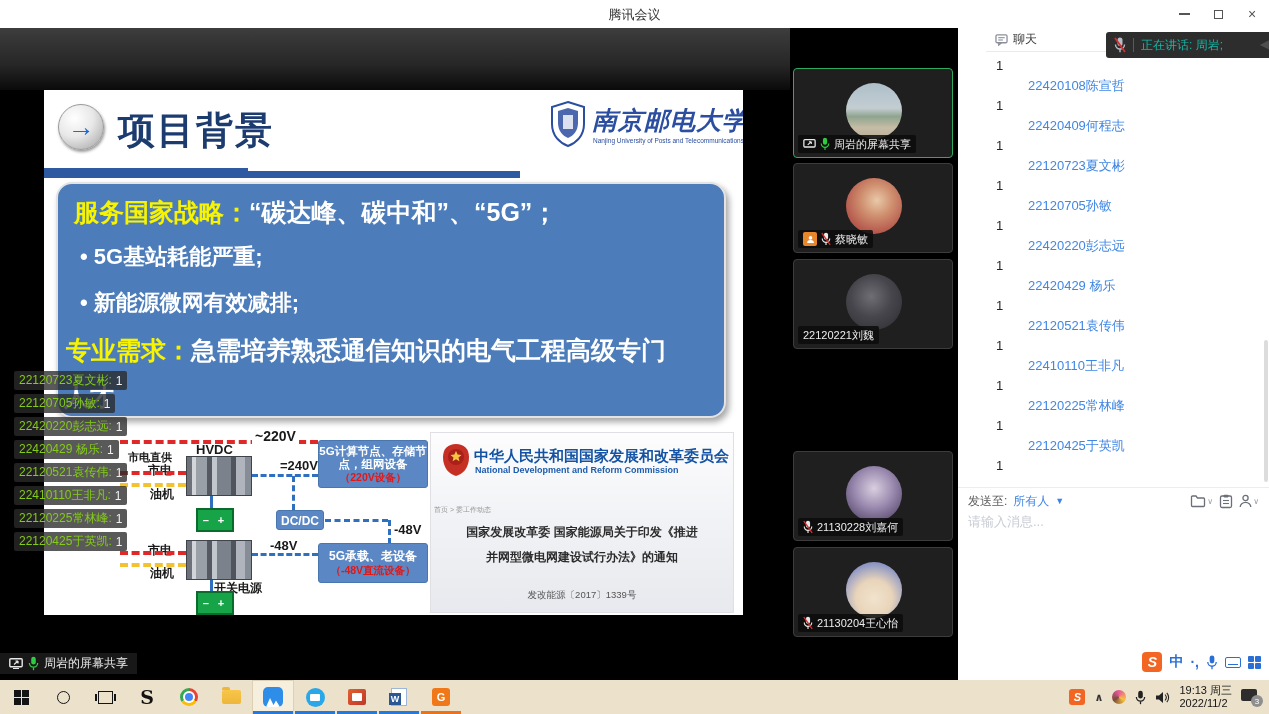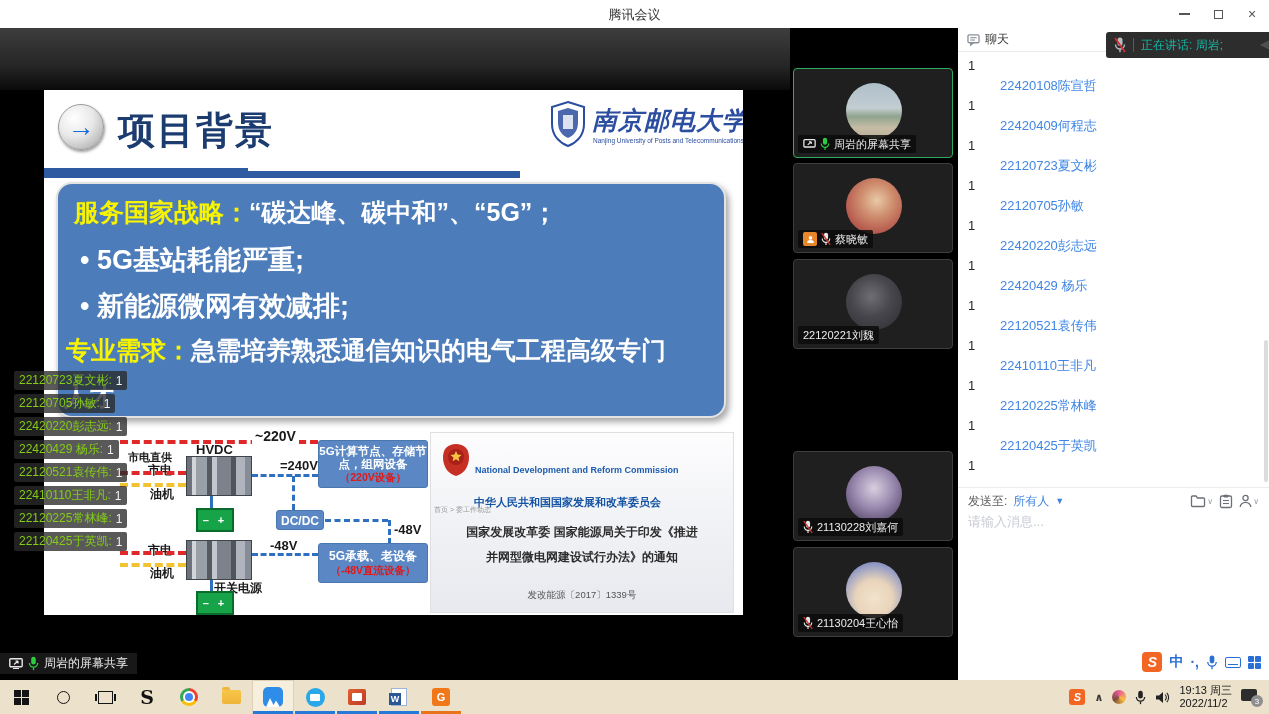--- a/index.html
+++ b/index.html
@@ -35,41 +35,41 @@
   #njupt-cn { position:absolute; left:548px; top:14px; width:150px; font-family:Liberation Mono, monospace;
     font-style:italic; font-weight:bold; font-size:25px; color:#2b4ea0; letter-spacing:1px; white-space:nowrap; }
   #njupt-en { position:absolute; left:549px; top:47px; font-size:6.5px; color:#2b4ea0; white-space:nowrap; }
   .hbar1 { position:absolute; left:0; top:78px; width:204px; height:10px; background:#2d5aa0; }
   .hbar2 { position:absolute; left:204px; top:81px; width:272px; height:7px; background:#2d5aa0; }
 
   #bluebox { position:absolute; left:12px; top:92px; width:670px; height:236px; background:#4c7cba;
     border:2px solid #e3e3e3; border-radius:16px; box-shadow:3px 4px 6px rgba(0,0,0,.35); color:#fff; }
   .bb-line { position:absolute; left:16px; font-size:25px; font-weight:bold; white-space:nowrap; }
   .bb-label { color:#f8f400; }
-  .bb-bullet { position:absolute; left:22px; font-size:27px; font-weight:bold; }
+  .bb-bullet { position:absolute; left:22px; font-size:22px; font-weight:bold; }
 
   
   .dlabel { position:absolute; font-weight:bold; color:#1a1a1a; white-space:nowrap; }
   .dash-r { position:absolute; border-top:4px dashed #e02828; height:0; }
   .dash-y { position:absolute; border-top:4px dashed #f2c230; height:0; }
   .dash-b { position:absolute; border-top:3px dashed #2f6fc0; height:0; }
   .dash-bv { position:absolute; border-left:3px dashed #2f6fc0; width:0; }
   .cabinet { position:absolute; width:66px; height:40px; border:1px solid #3f444b;
     background:linear-gradient(90deg,#6d727a 0 5px,#d2d5da 5px 9px,#9aa0a8 9px 20px,#555a62 20px 25px,
       #c2c7ce 25px 30px,#7c828c 30px 44px,#50555d 44px 49px,#b0b5bd 49px 58px,#878d96 58px 66px); }
   .battery { position:absolute; width:38px; height:24px; background:#17a448; border:2px solid #0a6b2c;
     display:flex; align-items:center; justify-content:center; color:#fff; font-size:11px; font-weight:bold; letter-spacing:3px; }
   .bluenode { position:absolute; background:#5b88c4; border:1px solid #4a76ae; border-radius:3px;
     color:#fff; font-weight:bold; text-align:center; }
   .bluenode .sub { color:#e01818; }
 
   
   #gov { position:absolute; left:386px; top:342px; width:304px; height:181px;
     background:linear-gradient(180deg,#fdfdfe 0%,#f2f3f6 45%,#e7e9ee 100%); box-shadow:0 0 0 1px #e0e0e4 inset; }
-  #gov-cn { position:absolute; left:44px; top:15px; font-size:11px; font-weight:bold; color:#1453a3; white-space:nowrap;margin-top:48px; }
+  #gov-cn { position:absolute; left:44px; top:15px; font-size:15px; font-weight:bold; color:#1453a3; white-space:nowrap; }
   #gov-en { position:absolute; left:45px; top:33px; font-size:9px; font-weight:bold; color:#1d5cae; white-space:nowrap; }
   #gov-bread { position:absolute; left:4px; top:73px; font-size:7px; color:#979797; }
   .gov-notice { position:absolute; left:0; width:304px; text-align:center; font-size:12px; font-weight:bold; color:#2b2b2b; }
   #gov-docno { position:absolute; left:0; top:157px; width:304px; text-align:center; font-size:9.5px; color:#555; }
 
   
   .ov-bubble { position:absolute; left:14px; height:19px; display:flex; align-items:center;
     background:rgba(42,42,42,.78); border-radius:2px; padding:0 5px; white-space:nowrap; }
   .ov-sender { color:#84cc16; font-size:12px; }
   .ov-msg { color:#f2f2f2; font-size:12px; margin-left:4px; }
@@ -90,21 +90,21 @@
   .av3 { background:radial-gradient(circle at 45% 40%,#6e6e74 0%,#46464c 45%,#2b2b30 100%); }
   .av4 { background:radial-gradient(circle at 60% 45%,#e8e4da 0%,#9fb4ae 40%,#3e5a58 80%,#2c3e40 100%); }
   .av5 { background:radial-gradient(circle at 50% 40%,#d8cfe0 0%,#9a89ae 45%,#584a6e 85%,#3e3352 100%); }
   .av6 { background:radial-gradient(circle at 50% 65%,#f2e3cd 0%,#e8d4ba 40%,#8e97c4 75%,#6f79ae 100%); }
   .pbadge { position:absolute; left:4px; bottom:4px; height:18px; background:rgba(12,12,12,.85);
     border-radius:2px; display:flex; align-items:center; gap:4px; padding:0 5px; }
   .pbadge span { color:#ededed; font-size:11px; white-space:nowrap; }
   .hosticon { width:14px; height:14px; background:#e8862c; border-radius:2px; display:flex; align-items:center; justify-content:center; }
 
   
-  #chat { position:absolute; left:958px; top:0; width:311px; height:652px; background:#fff; }
+  #chat { position:absolute; left:958px; top:0; width:311px; height:652px; background:#fff;padding-left:28px; }
   #chat-header { height:24px; border-bottom:1px solid #ebebeb; display:flex; align-items:center; gap:5px; padding-left:9px; }
   #chat-header span { font-size:12px; color:#3b3b3b; }
   #chat-msgs { padding:4px 0 0 10px; }
   .c-m { font-size:13px; color:#262626; height:20px; line-height:20px; }
   .c-s { font-size:13px; color:#4086e4; height:20px; line-height:20px; cursor:pointer;margin-left:32px; }
   #chat-scrollbar { position:absolute; right:1px; top:312px; width:4px; height:142px; background:#dcdcdc; border-radius:2px; }
   #chat-bottom { position:absolute; left:0; top:459px; width:311px; border-top:1px solid #ececec; }
   #sendrow { display:flex; align-items:center; height:26px; padding:0 10px; gap:6px; }
   #sendrow .lbl { font-size:12px; color:#5c5c5c; }
   #sendrow .val { font-size:12px; color:#3f85e0; }

